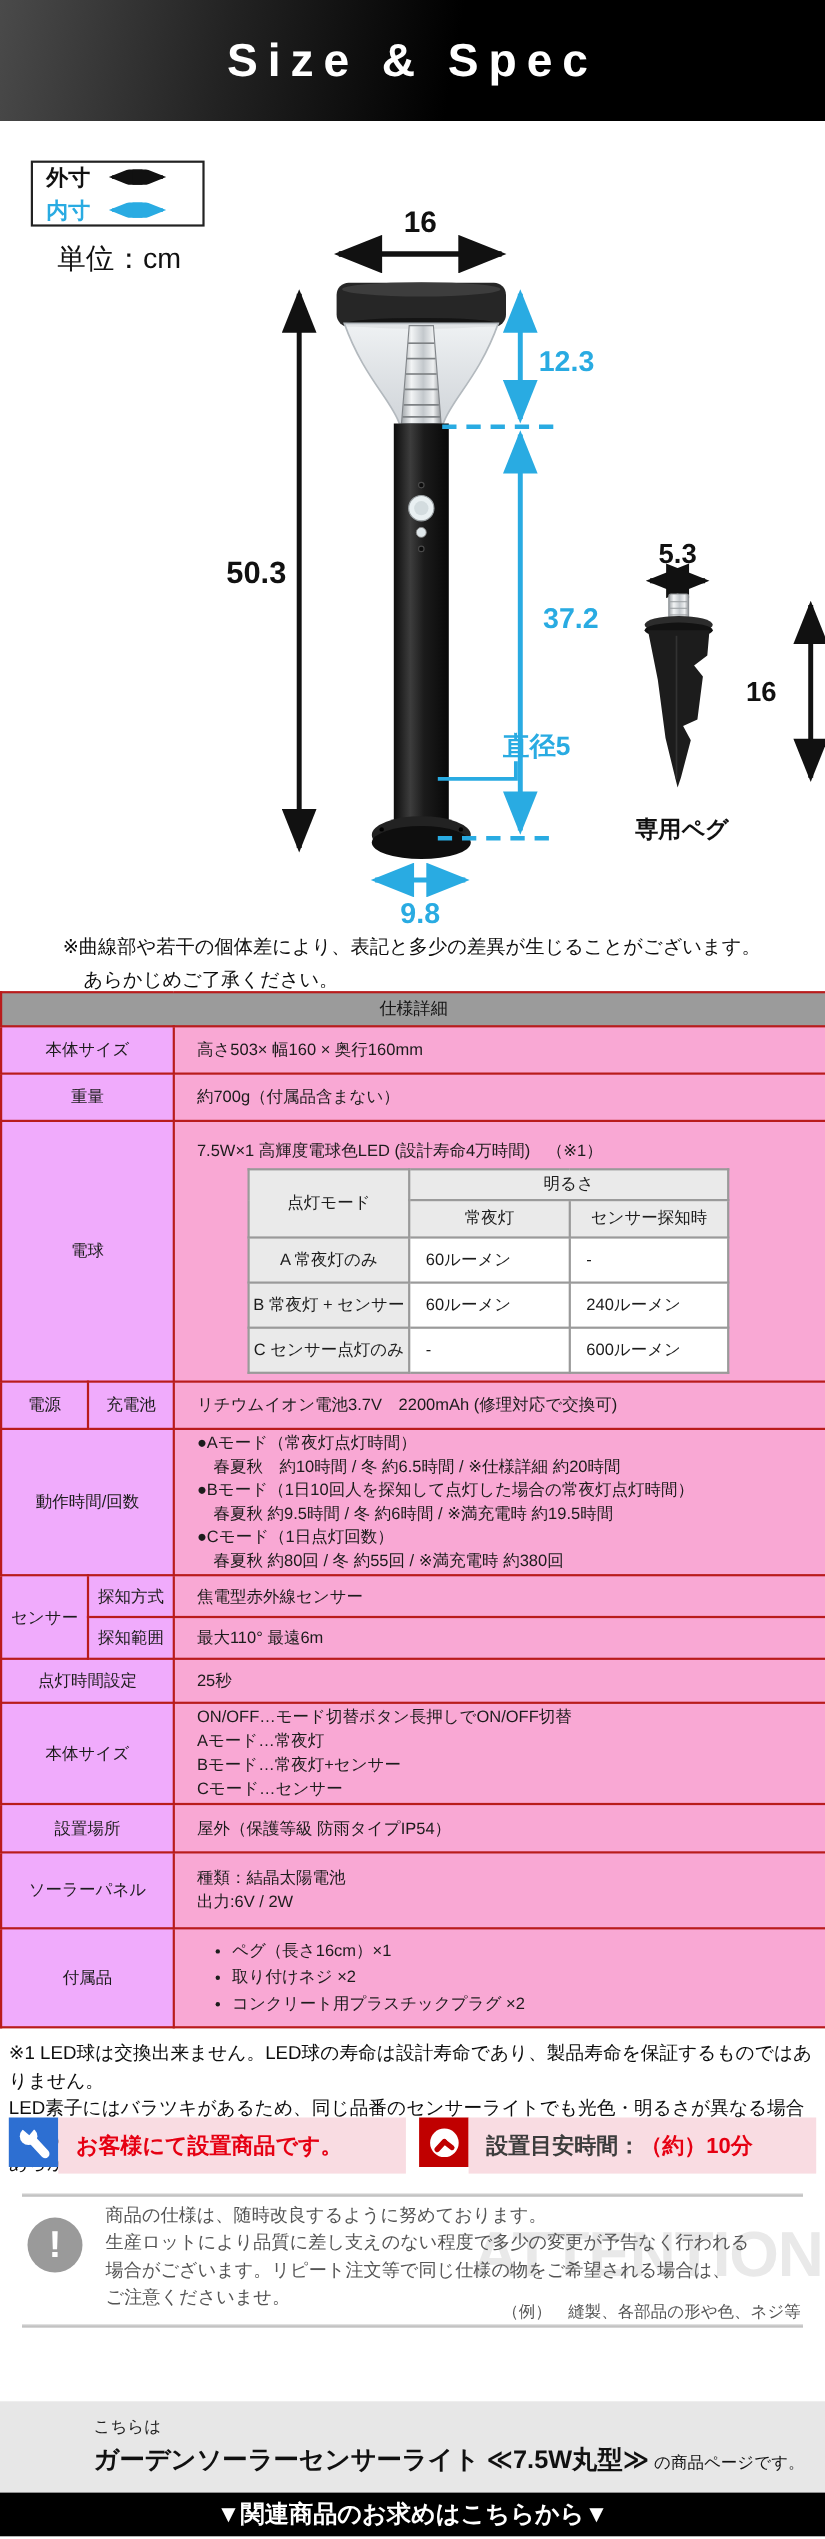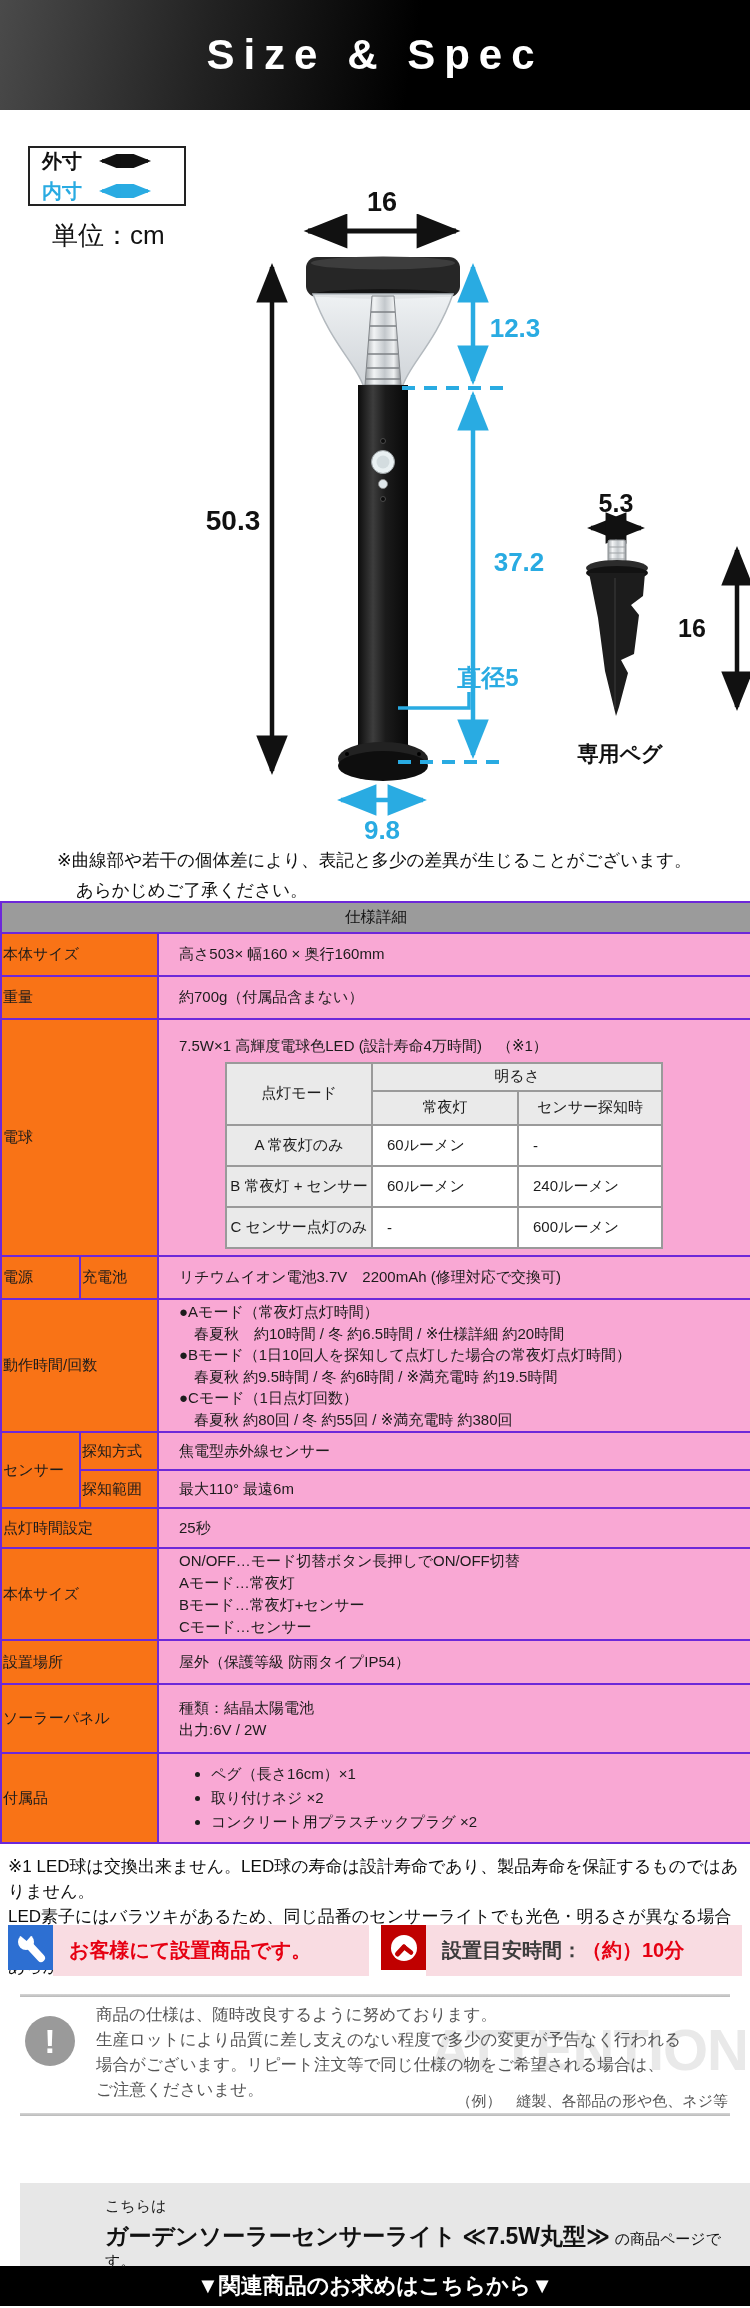--- a/index.html
+++ b/index.html
@@ -13,23 +13,23 @@
   .legend-row{display:flex;align-items:center;gap:14px;}
   .legend-row .lbl{font-size:20px;font-weight:bold;}
   .lbl.outer{color:#111;}
   .lbl.inner{color:#29abe2;}
   .unit{position:absolute;left:52px;top:108px;font-size:26px;color:#111;}
   .diagram-svg{position:absolute;left:0;top:0;}
   .size-note{position:absolute;left:57px;top:735px;font-size:17.5px;line-height:30px;color:#0d0d0d;}
   .size-note .l2{padding-left:19px;}
   
   table.spec{width:750px;border-collapse:collapse;table-layout:fixed;border:2px solid #6e6e6e;font-size:15px;color:#1c1c1c;}
-  table.spec td{border:2px solid #6d28d9;vertical-align:middle;}
+  table.spec td{border:2px solid #b91c1c;vertical-align:middle;}
   td.tbl-title{background:#9b9b9b;text-align:center;height:27px;font-size:15.5px;color:#141414;}
-  td.lab{background:#f97316;}
+  td.lab{background:#f0abfc;text-align:center;}
   td.val{background:#f9a8d4;padding-left:20px;}
   .r43{height:43px;} .r131{height:131px;} .r38{height:38px;} .r40{height:40px;}
   .r91{height:91px;} .r44{height:44px;} .r57{height:69px;} .r90{height:90px;} .rbulb{height:237px;}
   td.val-top{vertical-align:top;padding-left:0;}
   .bulb-intro{margin:10px 0 6px 20px;}
   table.mode{border-collapse:collapse;margin:6px 0 0 66px;width:436px;table-layout:fixed;}
   table.mode td{border:2px solid #9a9a9a;font-size:15px;}
   table.mode td.mh{background:#eaeaea;text-align:center;}
   table.mode td.mv{background:#fff;padding-left:14px;}
   .mrow1{height:28px;} .mrow2{height:34px;} .mdata{height:41px;}
@@ -50,21 +50,21 @@
   .txt-dark{color:#3c3c3c;}
   
   .attention{position:relative;height:207px;overflow:hidden;}
   .attn-line{position:absolute;left:20px;right:20px;height:3px;background:linear-gradient(#d6d6d6,#b9b9b9);}
   .attn-line.t{top:18px;} .attn-line.b{top:137px;}
   .attn-watermark{position:absolute;right:2px;top:40px;font-size:58px;font-weight:bold;color:#e9e9e9;letter-spacing:-1px;z-index:0;}
   .attn-circle{position:absolute;left:25px;top:40px;width:50px;height:50px;border-radius:50%;background:#9a9a9a;color:#fff;display:flex;align-items:center;justify-content:center;font-size:34px;font-weight:bold;z-index:1;}
   .attn-text{position:absolute;left:96px;top:26px;font-size:16.5px;line-height:25px;color:#555;z-index:1;}
   .attn-example{position:absolute;right:22px;top:116px;font-size:15px;color:#555;z-index:1;}
   
-  .product-box{height:83px;background:#e7e7e7;box-sizing:border-box;padding:14px 0 0 85px;margin-left:20px;}
+  .product-box{height:83px;background:#e7e7e7;box-sizing:border-box;padding:14px 0 0 85px;}
   .product-box .intro{font-size:15px;color:#222;}
   .product-box .line2{margin-top:5px;}
   .product-box .pname{font-size:23px;font-weight:bold;color:#111;}
   .product-box .psuffix{font-size:15px;color:#111;}
   .related-bar{height:40px;background:#000;color:#fff;display:flex;align-items:center;justify-content:center;font-size:22px;font-weight:bold;}
 </style>
 </head>
 <body>
 
 <div class="page">

